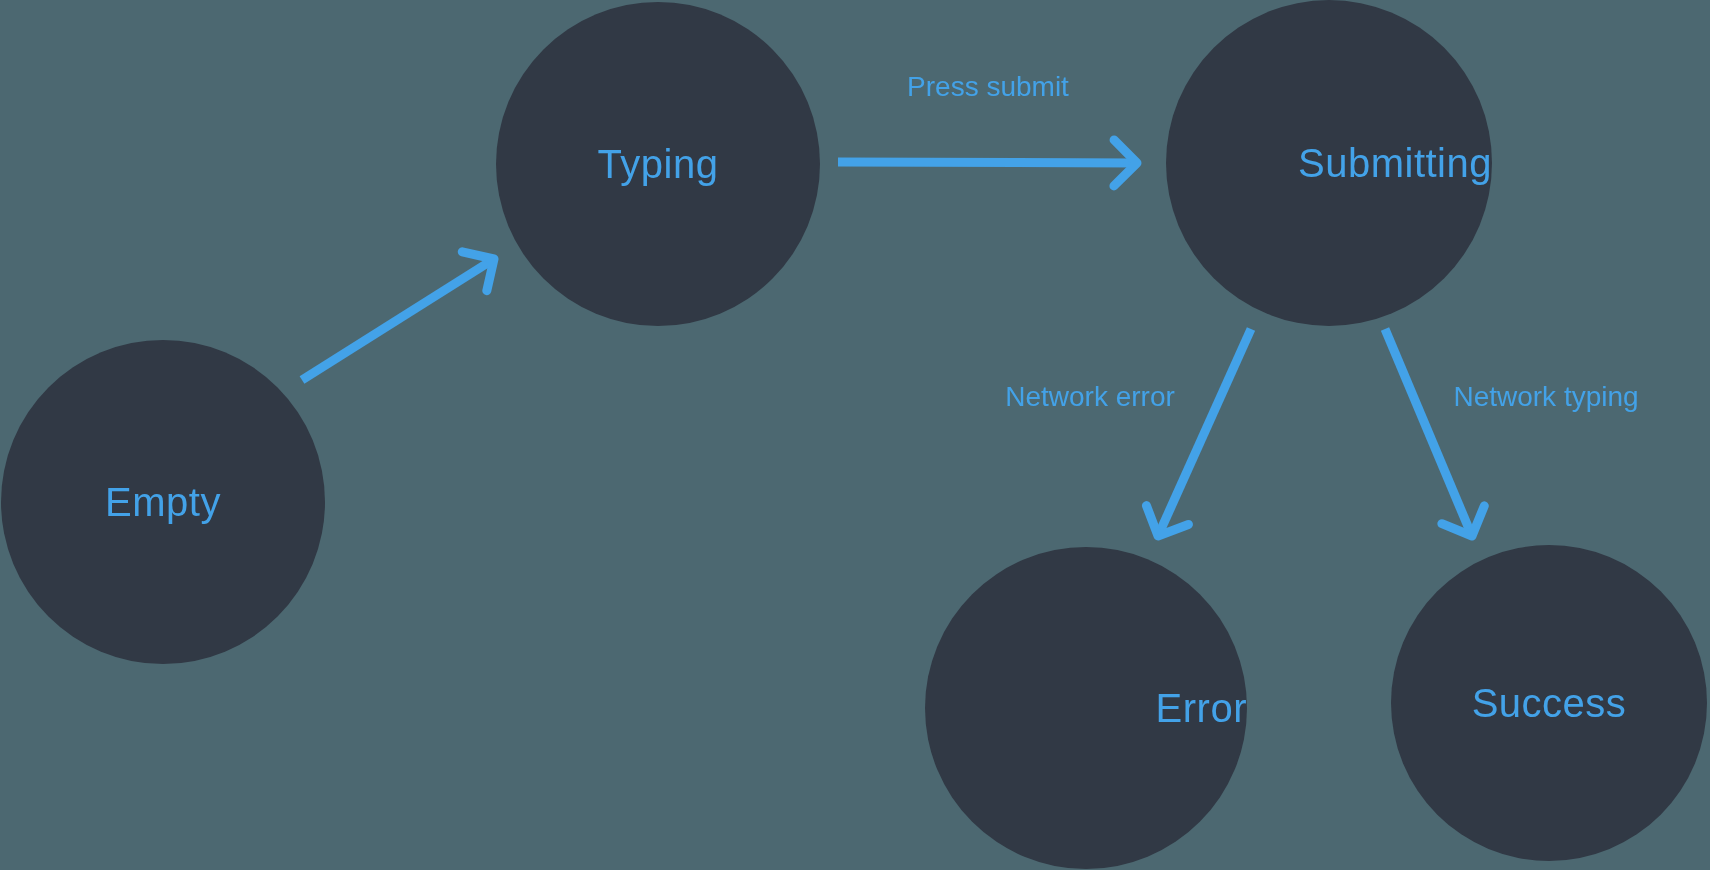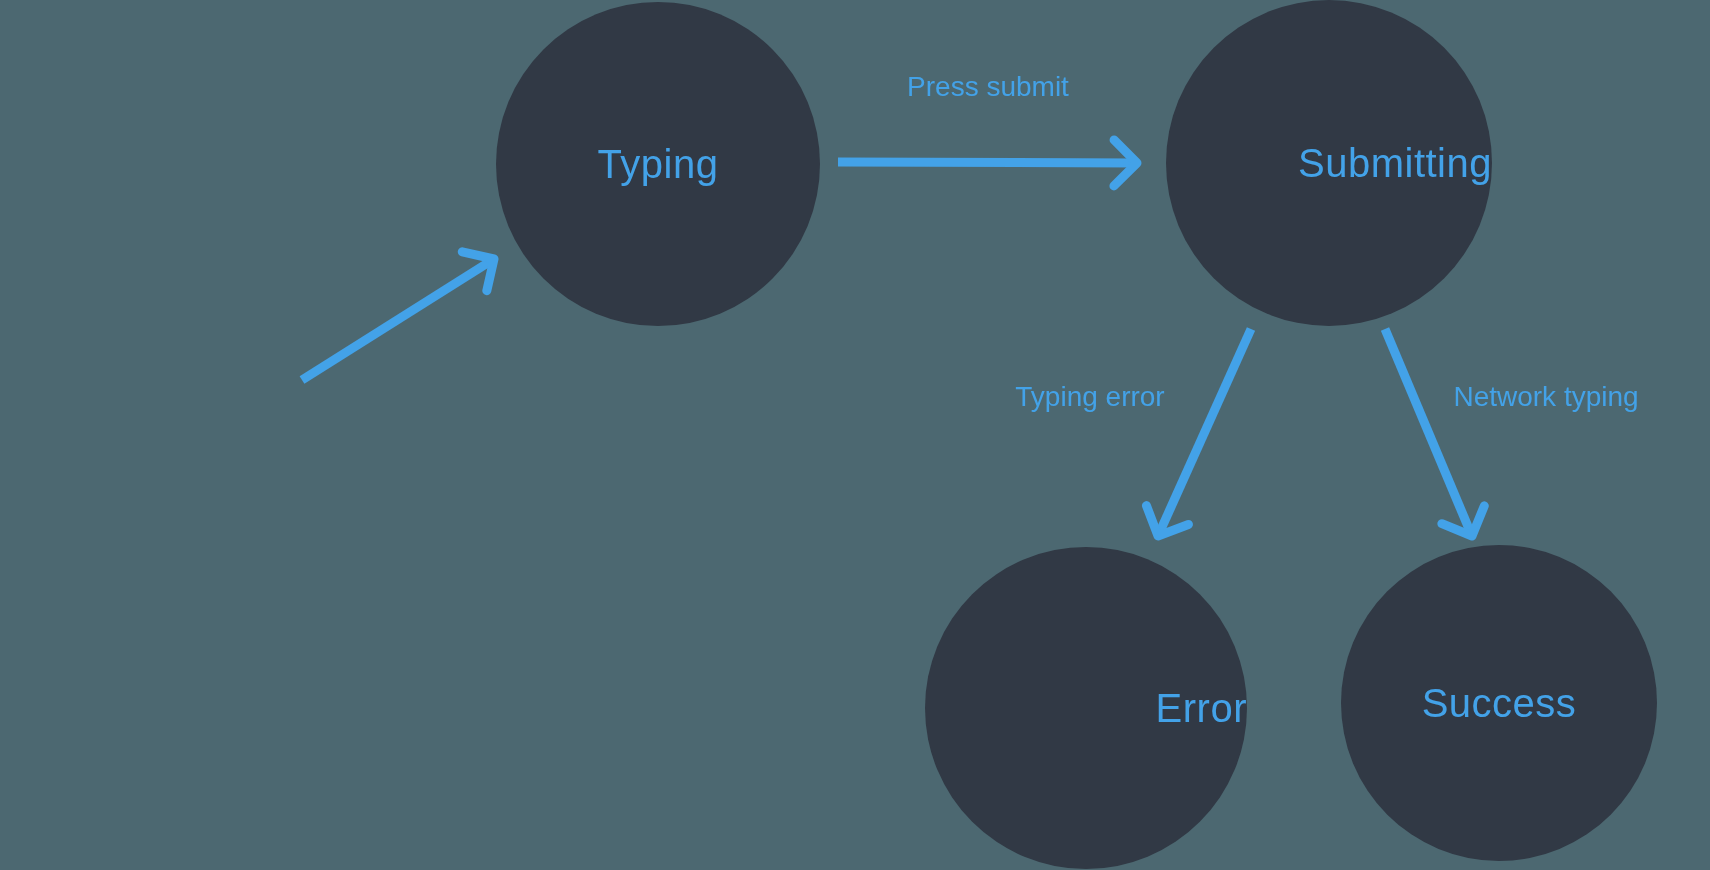--- a/index.html
+++ b/index.html
@@ -58,21 +58,21 @@
     color: var(--accent, #43a2e8);
     font-size: 28px;
     font-weight: 500;
     line-height: 50px;
     text-align: center;
   }
   .node-empty      { left: 1px;    top: 340px; width: 324px; height: 324px; }
   .node-typing     { left: 496px;  top: 2px;   width: 324px; height: 324px; }
   .node-submitting { left: 1166px; top: 0px;   width: 326px; height: 326px; justify-content: flex-end; }
   .node-error      { left: 925px;  top: 547px; width: 322px; height: 322px; justify-content: flex-end; }
-  .node-success    { left: 1341px; top: 545px; width: 316px; height: 316px; }
+  .node-success    { left: 1391px; top: 545px; width: 316px; height: 316px; }
   .label-start-typing    { left: 326px;  top: 238px; width: 180px; }
   .label-press-submit    { left: 988px;  top: 87px;  width: 340px; }
   .label-network-error   { left: 1090px; top: 397px; width: 200px; }
   .label-network-success { left: 1546px; top: 397px; width: 210px; }
 </style>
 </head>
 <body>
 
 <div class="canvas">
 
@@ -81,37 +81,40 @@
       <marker id="chev" markerUnits="userSpaceOnUse" markerWidth="10" markerHeight="10" refX="0" refY="0" orient="auto" overflow="visible">
         <path d="M -23 -23 L 0 0 L -23 23"></path>
       </marker>
     </defs>
     <line x1="302" y1="380" x2="494" y2="259" marker-end="url(#chev)"></line>
     <line x1="838" y1="162" x2="1137" y2="163" marker-end="url(#chev)"></line>
     <line x1="1251" y1="329" x2="1158" y2="536" marker-end="url(#chev)"></line>
     <line x1="1385" y1="329" x2="1472" y2="536" marker-end="url(#chev)"></line>
   </svg>
 
+  <div class="node node-empty">
+    <span class="node-label">Empty</span>
+  </div>
 
   <div class="node node-typing">
     <span class="node-label">Typing</span>
   </div>
 
   <div class="node node-submitting">
     <span class="node-label">Submitting</span>
   </div>
 
   <div class="node node-error">
     <span class="node-label">Error</span>
   </div>
 
   <div class="node node-success">
     <span class="node-label">Success</span>
   </div>
 
 
   <div class="edge-label label-press-submit">Press submit</div>
 
-  <div class="edge-label label-network-error">Typing error</div>
+  <div class="edge-label label-network-error">Network error</div>
 
   <div class="edge-label label-network-success">Network typing</div>
 
 </div>
 
 </body></html>

